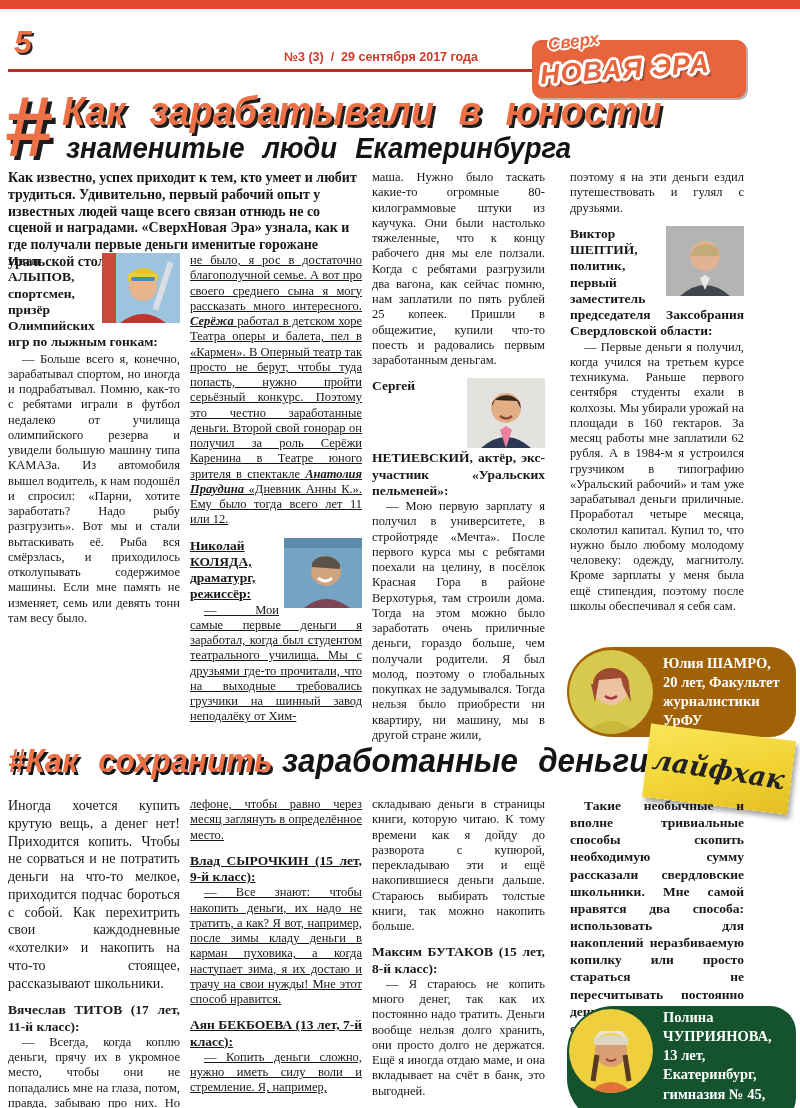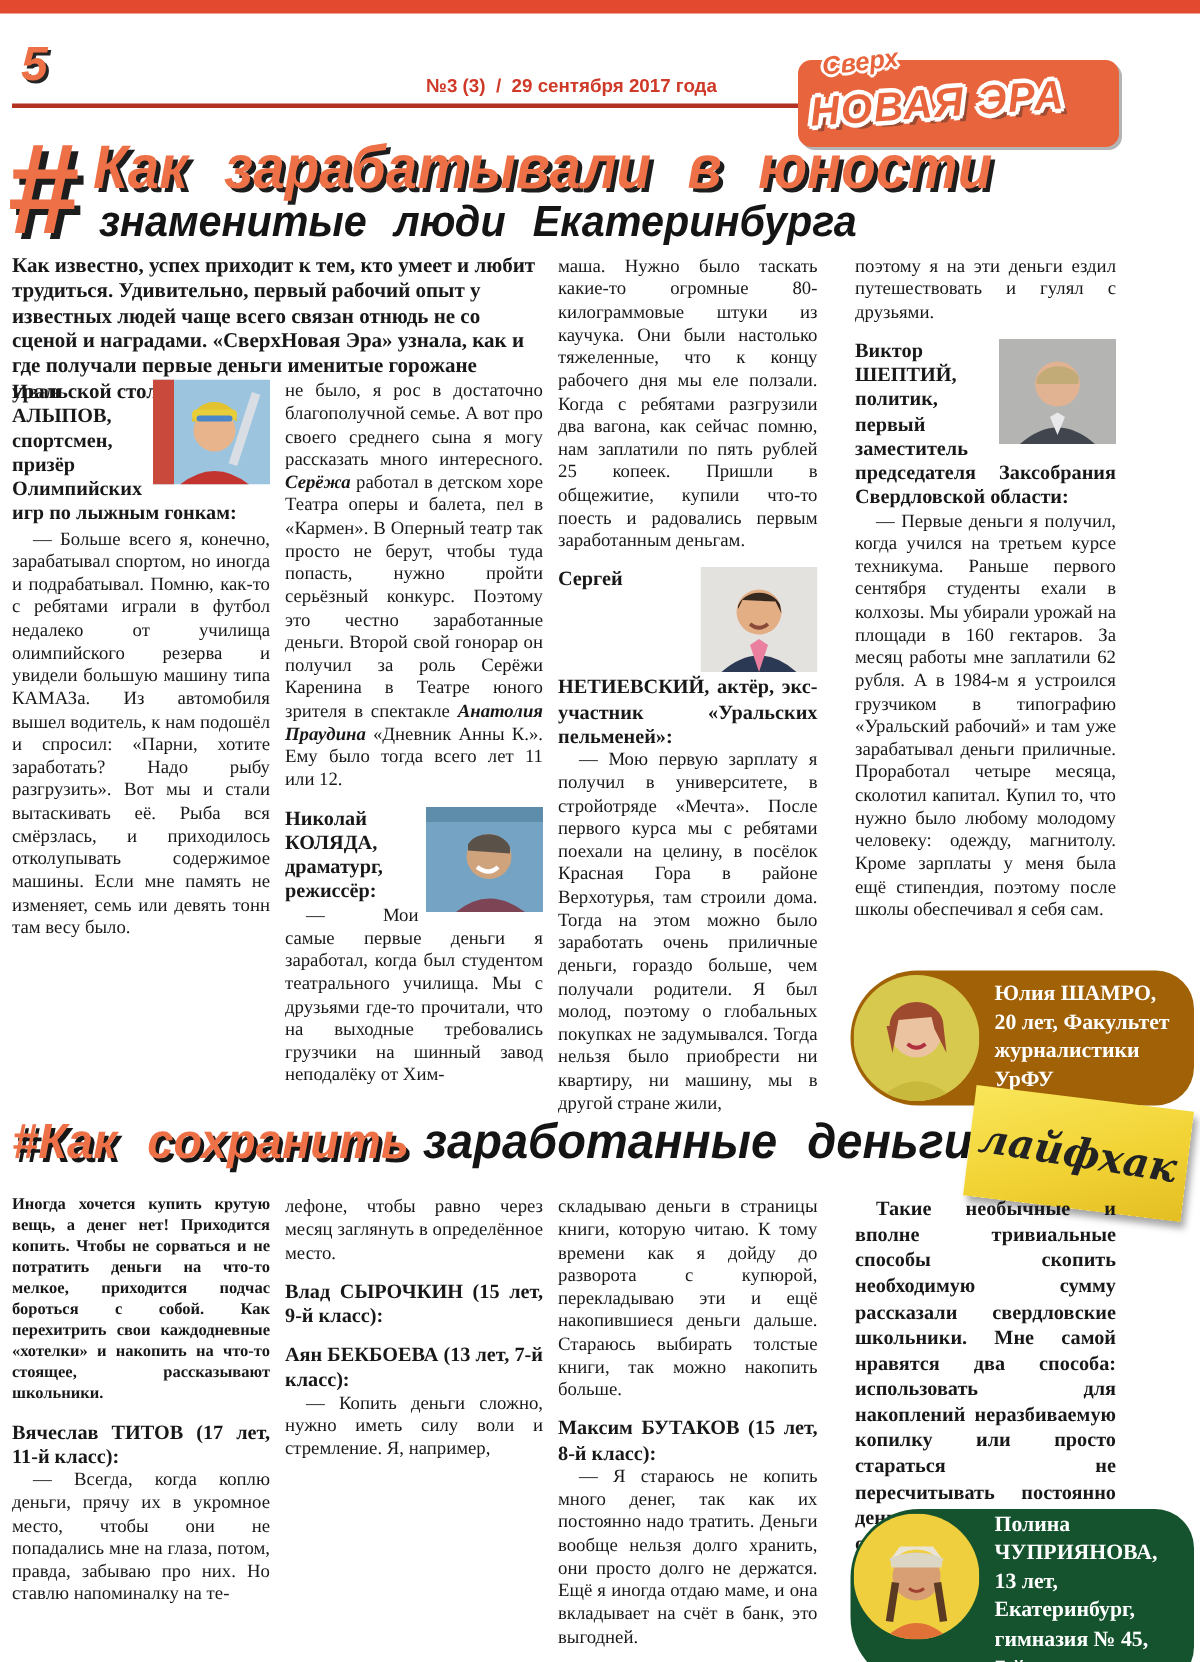--- a/index.html
+++ b/index.html
@@ -29,21 +29,21 @@
        color:#ee7046;text-shadow:3px 3px 0 #1d1d1d;word-spacing:15px;white-space:nowrap;
        transform:scaleX(.92);transform-origin:left;}
   .h1b{position:absolute;left:66px;top:132px;font:italic 900 29px "Liberation Sans",sans-serif;
        color:#141414;word-spacing:11px;white-space:nowrap;transform:scaleX(.95);transform-origin:left;}
 
   
   .lead{font-weight:bold;font-size:14px;line-height:1.2;text-align:left;}
   .lead1{position:absolute;left:8px;top:170px;width:356px;}
   .col{position:absolute;font-size:12.5px;line-height:1.22;text-align:justify;}
   .c1{left:8px;top:253px;width:172px;}
-  .c2{left:190px;top:253px;width:172px;}
+  .c2{left:190px;top:253px;width:172px;text-decoration:underline;}
   .c3{left:372px;top:170px;width:173px;}
   .c4{left:570px;top:170px;width:174px;}
   .col p{margin:0 0 2px 0;}
   .col p.ind{text-indent:14px;}
   .speaker{margin:10px 0 1px 0;overflow:visible;}
   .speaker .ph{float:right;width:78px;height:70px;margin:0 0 2px 5px;display:block;}
   .speaker b{font-size:13.5px;line-height:1.18;}
   .bi{font-weight:bold;font-style:italic;}
   svg{display:block;}
 
@@ -61,21 +61,21 @@
           font:italic 900 33px "Liberation Sans",sans-serif;word-spacing:12px;
           transform:scaleX(.95);transform-origin:left;}
   .h2line .acc{color:#ee7046;text-shadow:2.5px 2.5px 0 #161616;}
   .h2line .blk{color:#141414;margin-left:10px;}
   .sticky{position:absolute;left:646px;top:732px;width:146px;height:74px;
           background:linear-gradient(160deg,#f9e65a 0%,#f2d335 55%,#e3be22 100%);
           transform:rotate(7deg);box-shadow:3px 4px 5px rgba(0,0,0,.35);
           display:flex;align-items:center;justify-content:center;}
   .sticky span{font:italic 700 27px "DejaVu Serif",serif;color:#232323;transform:rotate(2deg);}
 
-  .a2lead{font-weight:bold;font-size:11px;line-height:1.27;}
+  .a2lead{font-weight:normal;font-size:14px;line-height:1.27;}
   .c4bold{font-weight:bold;font-size:13.5px;line-height:1.27;}
 </style>
 </head>
 <body>
 
 <div id="page">
 
   <div class="topbar"></div>
   <div class="pagenum">5</div>
   <div class="rule"></div>
@@ -196,20 +196,21 @@
     <div class="speaker">
       <b>Вячеслав ТИТОВ (17 лет, 11-й класс):</b>
       <p class="ind">— Всегда, когда коплю деньги, прячу их в укромное место, чтобы они не попадались мне на глаза, потом, правда, забываю про них. Но ставлю напоминалку на те-</p>
     </div>
   </div>
 
   <div class="col c2" style="top:797px;">
     <p>лефоне, чтобы равно через месяц заглянуть в определённое место.</p>
     <div class="speaker">
       <b>Влад СЫРОЧКИН (15 лет, 9-й класс):</b>
+      <p class="ind">— Все знают: чтобы накопить деньги, их надо не тратить, а как? Я вот, например, после зимы кладу деньги в карман пуховика, а когда наступает зима, я их достаю и трачу на свои нужды! Мне этот способ нравится.</p>
     </div>
     <div class="speaker">
       <b>Аян БЕКБОЕВА (13 лет, 7-й класс):</b>
       <p class="ind">— Копить деньги сложно, нужно иметь силу воли и стремление. Я, например,</p>
     </div>
   </div>
 
   <div class="col c3" style="top:797px;">
     <p>складываю деньги в страницы книги, которую читаю. К тому времени как я дойду до разворота с купюрой, перекладываю эти и ещё накопившиеся деньги дальше. Стараюсь выбирать толстые книги, так можно накопить больше.</p>
     <div class="speaker">

